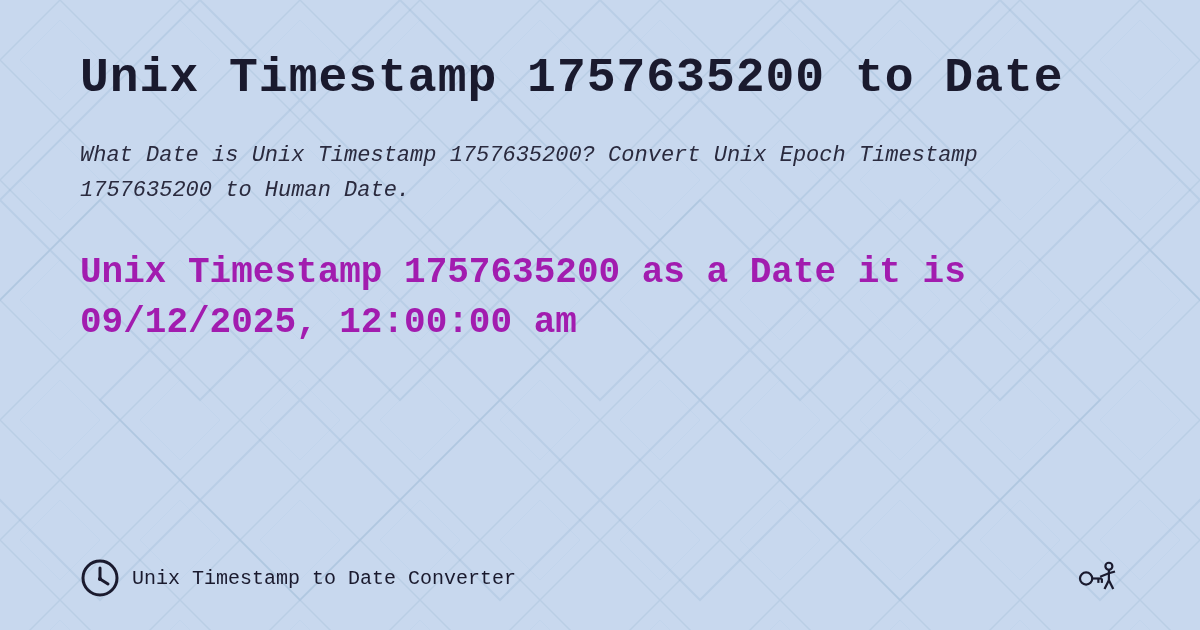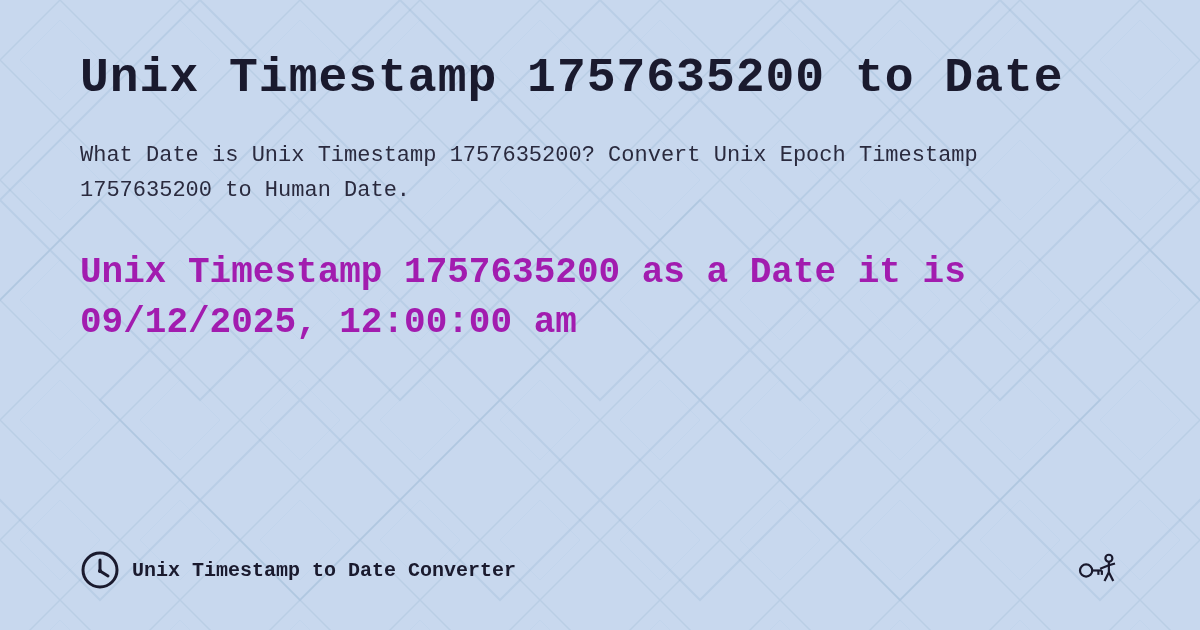--- a/index.html
+++ b/index.html
@@ -23,21 +23,21 @@
       top: 0;
       left: 0;
       width: 100%;
       height: 100%;
       z-index: 0;
     }
 
     .content {
       position: relative;
       z-index: 1;
-      padding: 50px 80px 40px 80px;
+      padding: 50px 80px 32px 80px;
       height: 100%;
       display: flex;
       flex-direction: column;
       justify-content: space-between;
     }
 
     .main-title {
       font-size: 48px;
       font-weight: 900;
       color: #1a1a2e;
@@ -46,20 +46,21 @@
       margin-bottom: 30px;
     }
 
     .description {
       font-size: 22px;
       color: #2a2a3e;
       line-height: 1.6;
       font-weight: 400;
       max-width: 900px;
       margin-bottom: 40px;
+      font-style: italic;
     }
 
     .result-section {
       margin-top: 10px;
     }
 
     .result-text {
       font-size: 36px;
       font-weight: 900;
       color: #a21caf;
@@ -80,21 +81,21 @@
       gap: 12px;
     }
 
     .clock-icon {
       width: 40px;
       height: 40px;
     }
 
     .footer-link-text {
       font-size: 20px;
-      font-weight: 700;
+      font-weight: 400;
       color: #1a1a2e;
       text-decoration: none;
     }
 
     .logo-area {
       display: flex;
       align-items: center;
       gap: 8px;
     }
 

